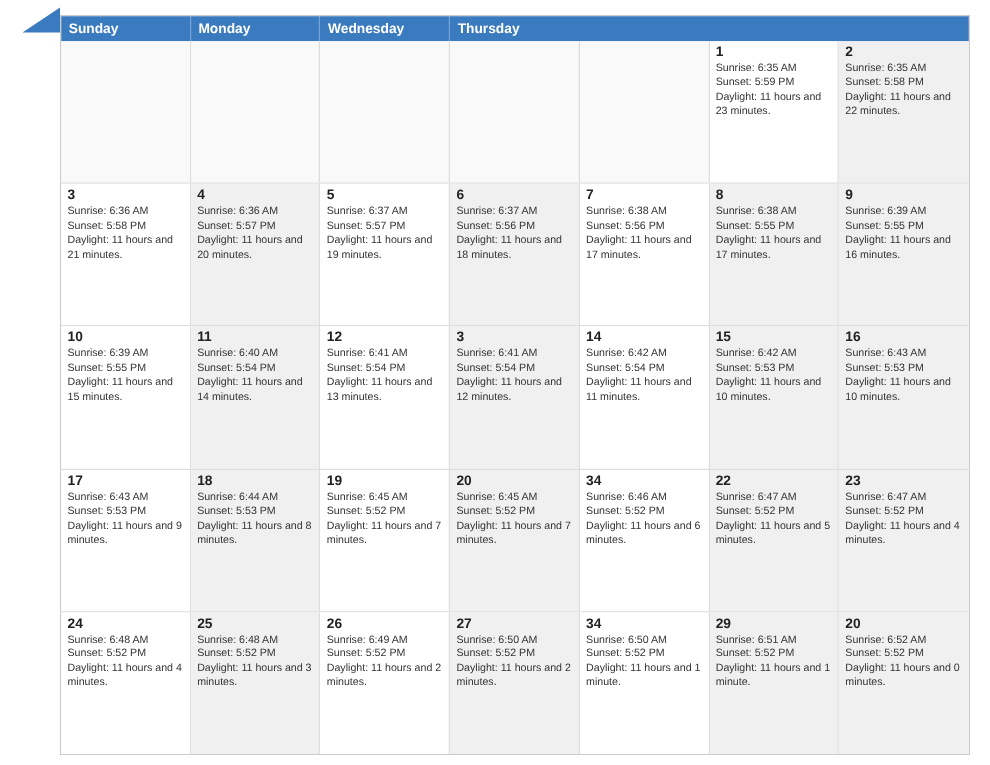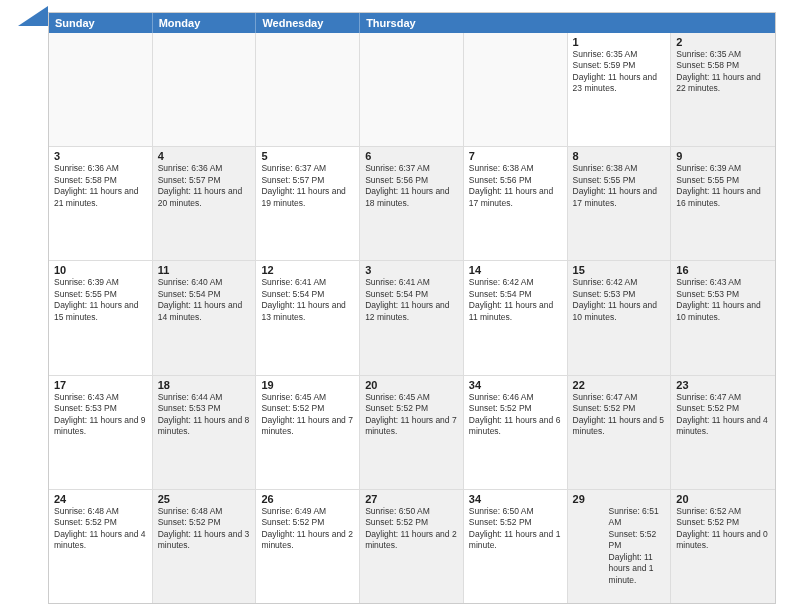--- a/index.html
+++ b/index.html
@@ -315,21 +315,21 @@
 Daylight: 11 hours and 2 minutes.</div>
           </div>
           <div class="cal-cell">
             <span class="day-num">34</span>
             <div class="day-info" style="white-space: pre-line;">Sunrise: 6:50 AM
 Sunset: 5:52 PM
 Daylight: 11 hours and 1 minute.</div>
           </div>
           <div class="cal-cell shaded">
             <span class="day-num">29</span>
-            <div class="day-info" style="white-space: pre-line; margin-left: 36px;">Sunrise: 6:51 AM
+            <div class="day-info" style="white-space: pre-line;">Sunrise: 6:51 AM
 Sunset: 5:52 PM
 Daylight: 11 hours and 1 minute.</div>
           </div>
           <div class="cal-cell shaded">
             <span class="day-num">20</span>
             <div class="day-info" style="white-space: pre-line;">Sunrise: 6:52 AM
 Sunset: 5:52 PM
 Daylight: 11 hours and 0 minutes.</div>
           </div>
         </div>

